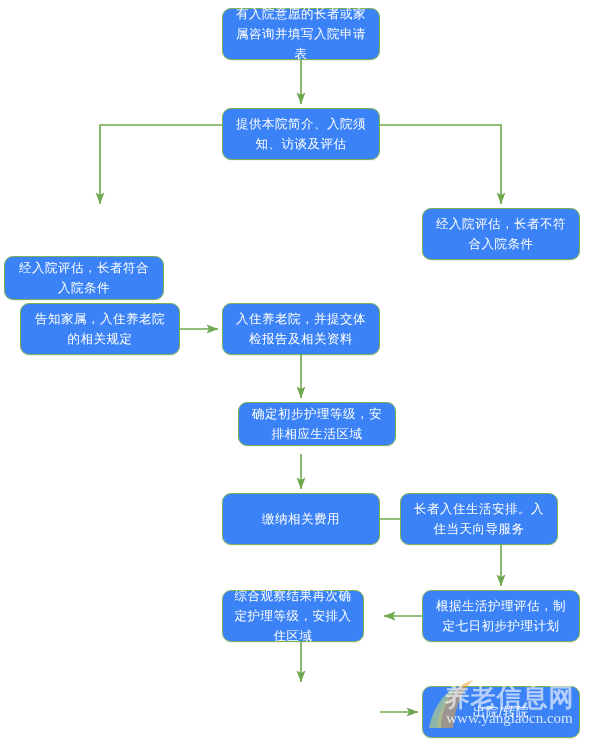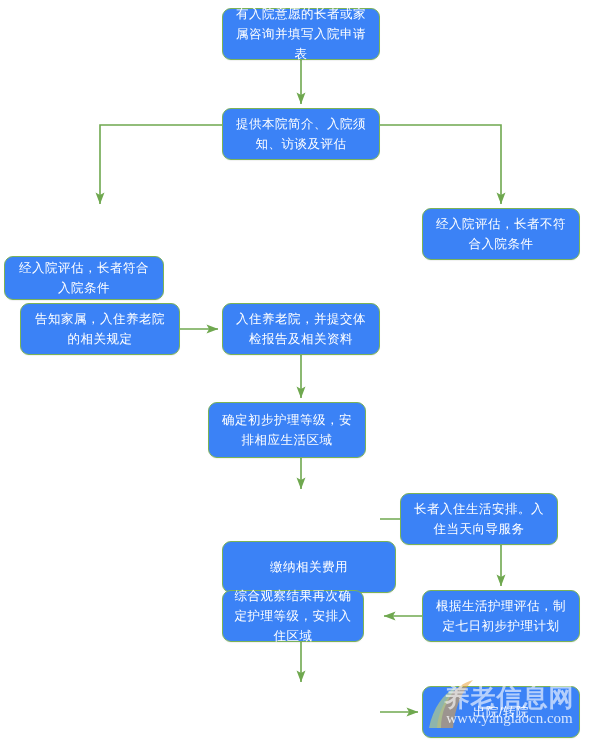--- a/index.html
+++ b/index.html
@@ -144,25 +144,25 @@
   </div>
 
   <div class="node" style="left:20px; top:303px; width:160px; height:52px;">
     <span class="node-label">告知家属，入住养老院的相关规定</span>
   </div>
 
   <div class="node" style="left:222px; top:303px; width:158px; height:52px;">
     <span class="node-label">入住养老院，并提交体检报告及相关资料</span>
   </div>
 
-  <div class="node" style="left:208px; top:402px; width:158px; height:56px;">
+  <div class="node" style="left:238px; top:402px; width:158px; height:44px;">
     <span class="node-label">确定初步护理等级，安排相应生活区域</span>
   </div>
 
-  <div class="node" style="left:222px; top:493px; width:174px; height:52px;margin-top:48px;">
+  <div class="node" style="left:222px; top:493px; width:158px; height:52px;">
     <span class="node-label">缴纳相关费用</span>
   </div>
 
   <div class="node" style="left:400px; top:493px; width:158px; height:52px;">
     <span class="node-label">长者入住生活安排。入住当天向导服务</span>
   </div>
 
   <div class="node" style="left:222px; top:590px; width:142px; height:52px;">
     <span class="node-label">综合观察结果再次确定护理等级，安排入住区域</span>
   </div>

